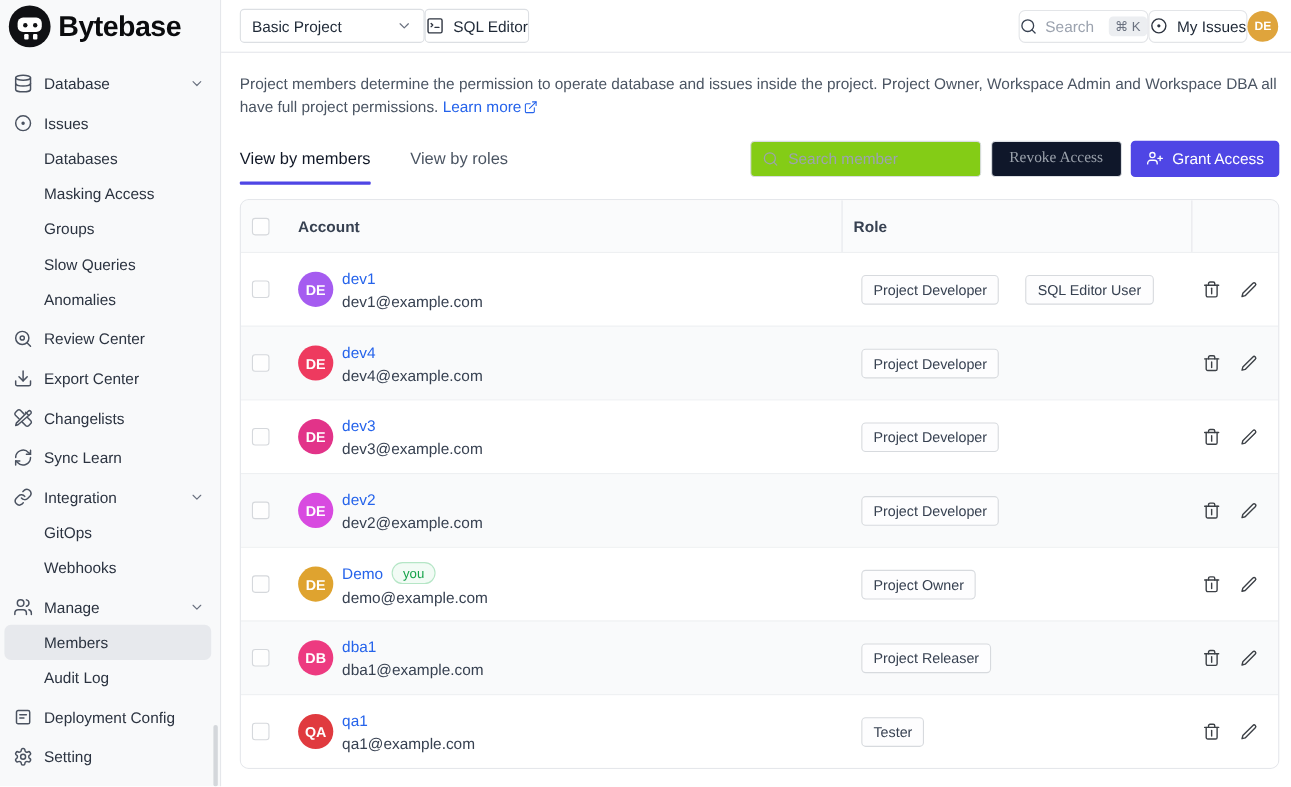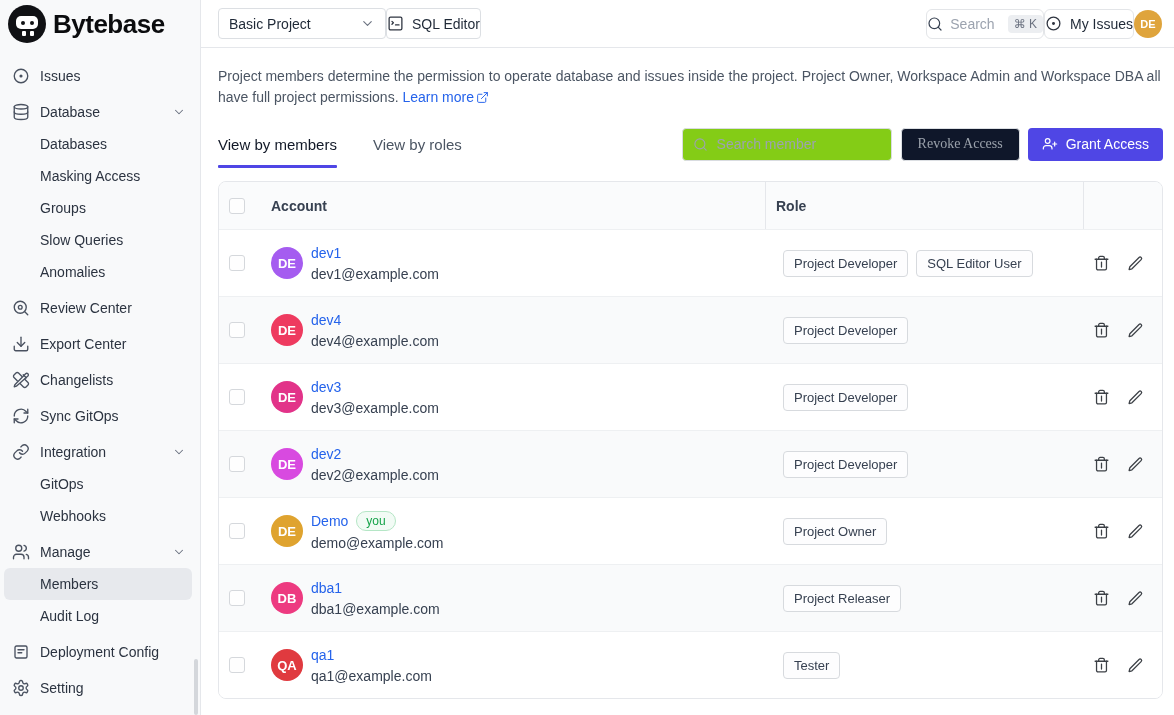--- a/index.html
+++ b/index.html
@@ -69,21 +69,21 @@
   .trow.alt{background:#f9fafb;}
   .cb{width:16px;height:16px;border:1px solid #d5d8dc;border-radius:3px;background:#fefefe;margin-left:10px;cursor:pointer;flex:none;}
   .cell-check{display:flex;align-items:center;height:100%;}
   .cell-account{display:flex;align-items:center;gap:8px;min-width:0;}
   .avatar{width:32px;height:32px;border-radius:50%;color:#fff;font-size:13px;font-weight:700;display:flex;align-items:center;justify-content:center;flex:none;}
   .acct-text{display:flex;flex-direction:column;line-height:18px;}
   .name-line{display:flex;align-items:center;}
   .name-link{color:#2563eb;font-size:14px;text-decoration:none;cursor:pointer;}
   .you-badge{border:1px solid #b5e6c6;background:#f2fbf5;color:#16a34a;font-size:12px;border-radius:999px;padding:1px 9px;margin-left:8px;line-height:16px;}
   .email{color:#374151;font-size:14px;margin-top:3px;}
-  .cell-roles{display:flex;gap:8px;padding-left:18px;flex-wrap:wrap;}
+  .cell-roles{display:flex;gap:24px;padding-left:18px;flex-wrap:wrap;}
   .pill{border:1px solid #d7dade;background:#fdfdfe;border-radius:4px;padding:5px 10px;font-size:13px;color:#374151;white-space:nowrap;}
   .cell-actions{display:flex;gap:17px;padding-left:10px;align-items:center;}
   .act-btn{width:17px;height:17px;color:#3c4046;cursor:pointer;background:none;border:none;padding:0;display:inline-flex;}
 </style>
 </head>
 <body>
 
 <div class="app">
 
   <aside class="sidebar">
@@ -97,40 +97,40 @@
             <span></span>
             <span></span>
           </span>
       </span>
       <span class="logo-text">Bytebase</span>
     </div>
     <nav class="nav" id="sidenav">
         <div class="nav-item top">
           <span class="icon nav-ic">
             <svg xmlns="http://www.w3.org/2000/svg" viewBox="0 0 24 24" fill="none" stroke="currentColor" stroke-width="1.8" stroke-linecap="round" stroke-linejoin="round">
-              <circle cx="12" cy="12" r="9"></circle>
-              <circle cx="12" cy="12" r="1.2" fill="currentColor"></circle>
-            </svg>
-          </span>
-          <span class="nav-label">Issues</span>
-        </div>
-        <div class="nav-item top">
-          <span class="icon nav-ic">
-            <svg xmlns="http://www.w3.org/2000/svg" viewBox="0 0 24 24" fill="none" stroke="currentColor" stroke-width="1.8" stroke-linecap="round" stroke-linejoin="round">
               <ellipse cx="12" cy="5" rx="9" ry="3"></ellipse>
               <path d="M3 5v14a9 3 0 0 0 18 0V5"></path>
               <path d="M3 12a9 3 0 0 0 18 0"></path>
             </svg>
           </span>
           <span class="nav-label">Database</span>
           <span class="icon chev">
             <svg xmlns="http://www.w3.org/2000/svg" viewBox="0 0 24 24" fill="none" stroke="currentColor" stroke-width="1.8" stroke-linecap="round" stroke-linejoin="round">
               <polyline points="6 9 12 15 18 9"></polyline>
             </svg>
           </span>
+        </div>
+        <div class="nav-item top">
+          <span class="icon nav-ic">
+            <svg xmlns="http://www.w3.org/2000/svg" viewBox="0 0 24 24" fill="none" stroke="currentColor" stroke-width="1.8" stroke-linecap="round" stroke-linejoin="round">
+              <circle cx="12" cy="12" r="9"></circle>
+              <circle cx="12" cy="12" r="1.2" fill="currentColor"></circle>
+            </svg>
+          </span>
+          <span class="nav-label">Issues</span>
         </div>
         <div class="nav-item sub">
           <span class="nav-label">Databases</span>
         </div>
         <div class="nav-item sub">
           <span class="nav-label">Masking Access</span>
         </div>
         <div class="nav-item sub">
           <span class="nav-label">Groups</span>
         </div>
@@ -173,21 +173,21 @@
         </div>
         <div class="nav-item top">
           <span class="icon nav-ic">
             <svg xmlns="http://www.w3.org/2000/svg" viewBox="0 0 24 24" fill="none" stroke="currentColor" stroke-width="1.8" stroke-linecap="round" stroke-linejoin="round">
               <path d="M3 12a9 9 0 0 1 15.7-6L21 8"></path>
               <path d="M21 3v5h-5"></path>
               <path d="M21 12a9 9 0 0 1-15.7 6L3 16"></path>
               <path d="M3 21v-5h5"></path>
             </svg>
           </span>
-          <span class="nav-label">Sync GitOps</span>
+          <span class="nav-label">Sync Learn</span>
         </div>
         <div class="nav-item top">
           <span class="icon nav-ic">
             <svg xmlns="http://www.w3.org/2000/svg" viewBox="0 0 24 24" fill="none" stroke="currentColor" stroke-width="1.8" stroke-linecap="round" stroke-linejoin="round">
               <path d="M10 13a5 5 0 0 0 7.5.5l3-3a5 5 0 0 0-7-7l-1.7 1.7"></path>
               <path d="M14 11a5 5 0 0 0-7.5-.5l-3 3a5 5 0 0 0 7 7l1.7-1.7"></path>
             </svg>
           </span>
           <span class="nav-label">Integration</span>
           <span class="icon chev">

